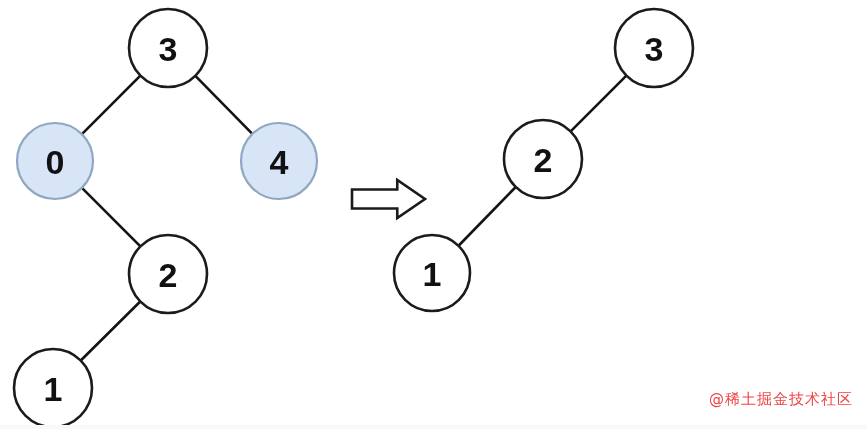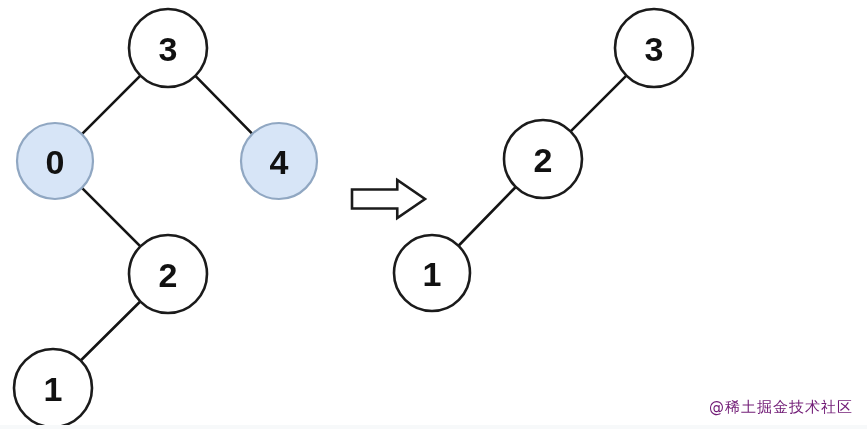--- a/index.html
+++ b/index.html
@@ -54,25 +54,25 @@
   }
   .transform-arrow {
     fill: #ffffff;
     stroke: #1b1b1b;
     stroke-width: 2.6;
     stroke-linejoin: miter;
   }
   #watermark {
     position: absolute;
     right: 14px;
-    bottom: 12px;
+    bottom: 20px;
     font-family: "DejaVu Sans", sans-serif;
     font-size: 15px;
     letter-spacing: 1px;
-    color: #701a75;
+    color: #ef4444;
     white-space: nowrap;
     user-select: none;
     margin-top: 14px;
   }
   #bottom-strip {
     position: absolute;
     left: 0;
     bottom: 0;
     width: 867px;
     height: 4px;

